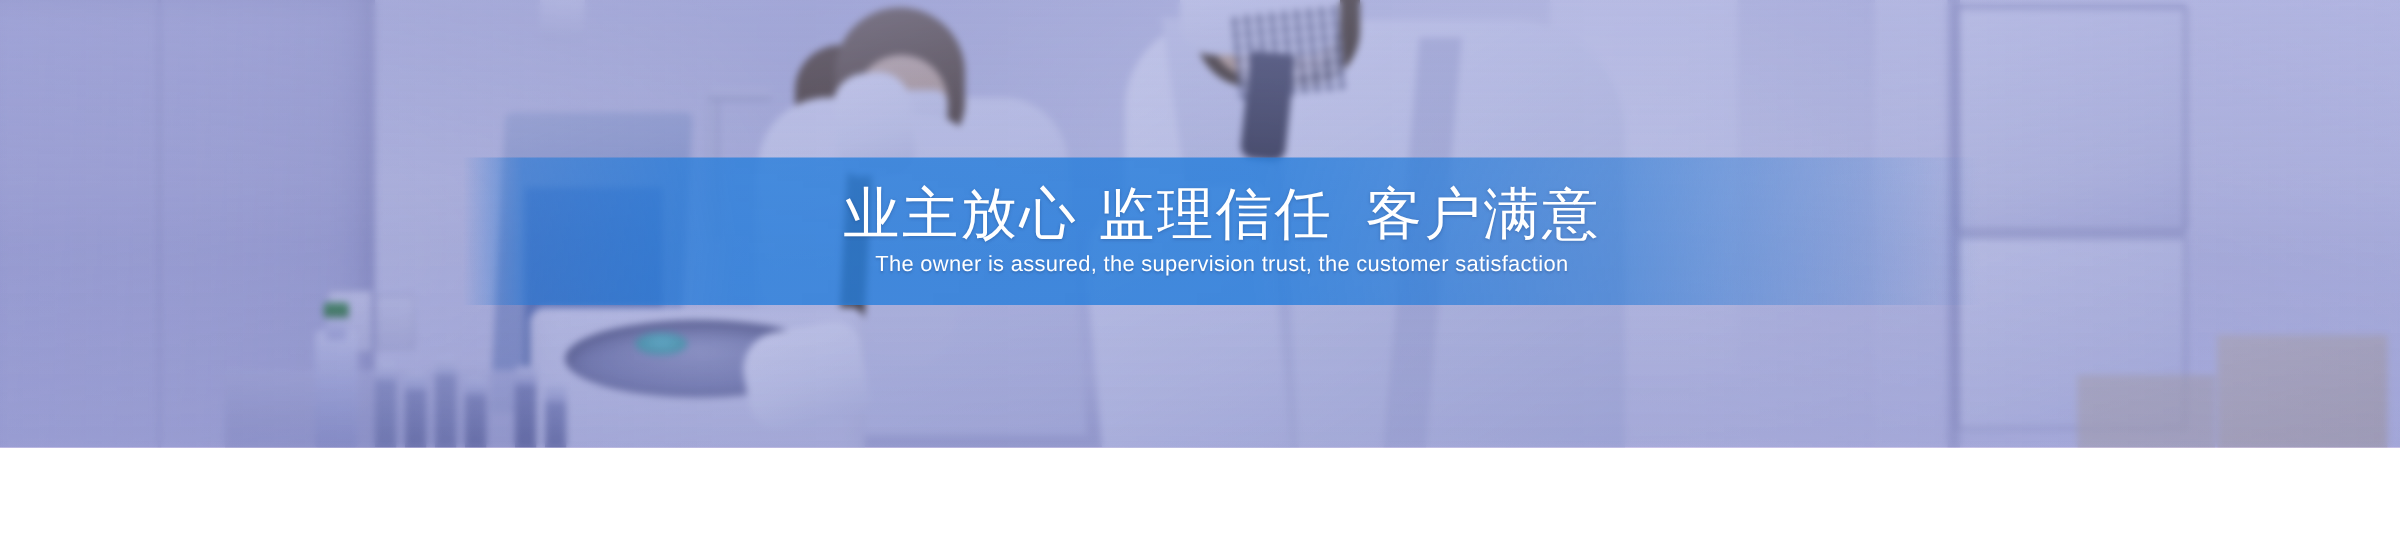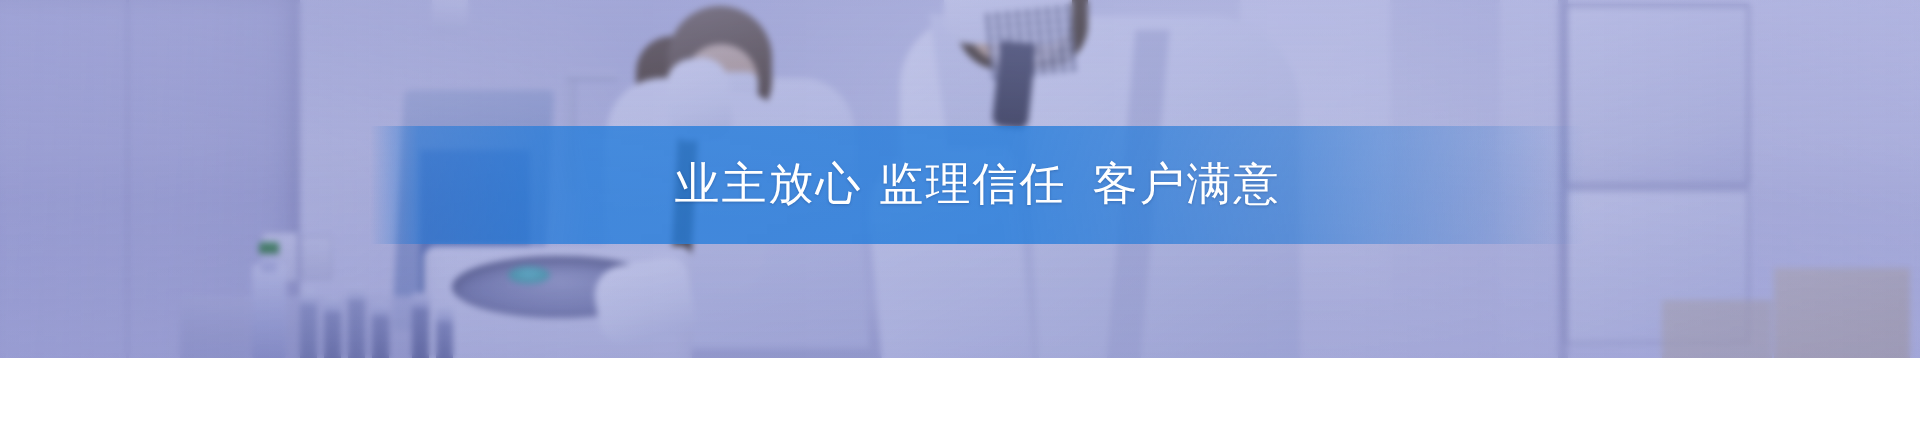--- a/index.html
+++ b/index.html
@@ -503,15 +503,16 @@
     <div class="tube" style="left:436px;height:40px;background:linear-gradient(180deg,#8993c3,#616ba3);"></div>
     <div class="tube-cap" style="left:436px;bottom:36px;background:linear-gradient(180deg,#d2d8ed,#a3abd4);"></div>
 
     <div class="blur-veil"></div>
     <div class="grade"></div>
     <div class="grade-lift"></div>
   </div>
 
   <div class="text-band">
     <div class="headline"><span>业主放心</span><span class="gap"></span><span>监理信任</span><span class="gap-wide"></span><span>客户满意</span></div>
+    <div class="subhead">The owner is assured, the supervision trust, the customer satisfaction</div>
   </div>
 
 </div>
 
 </body></html>

